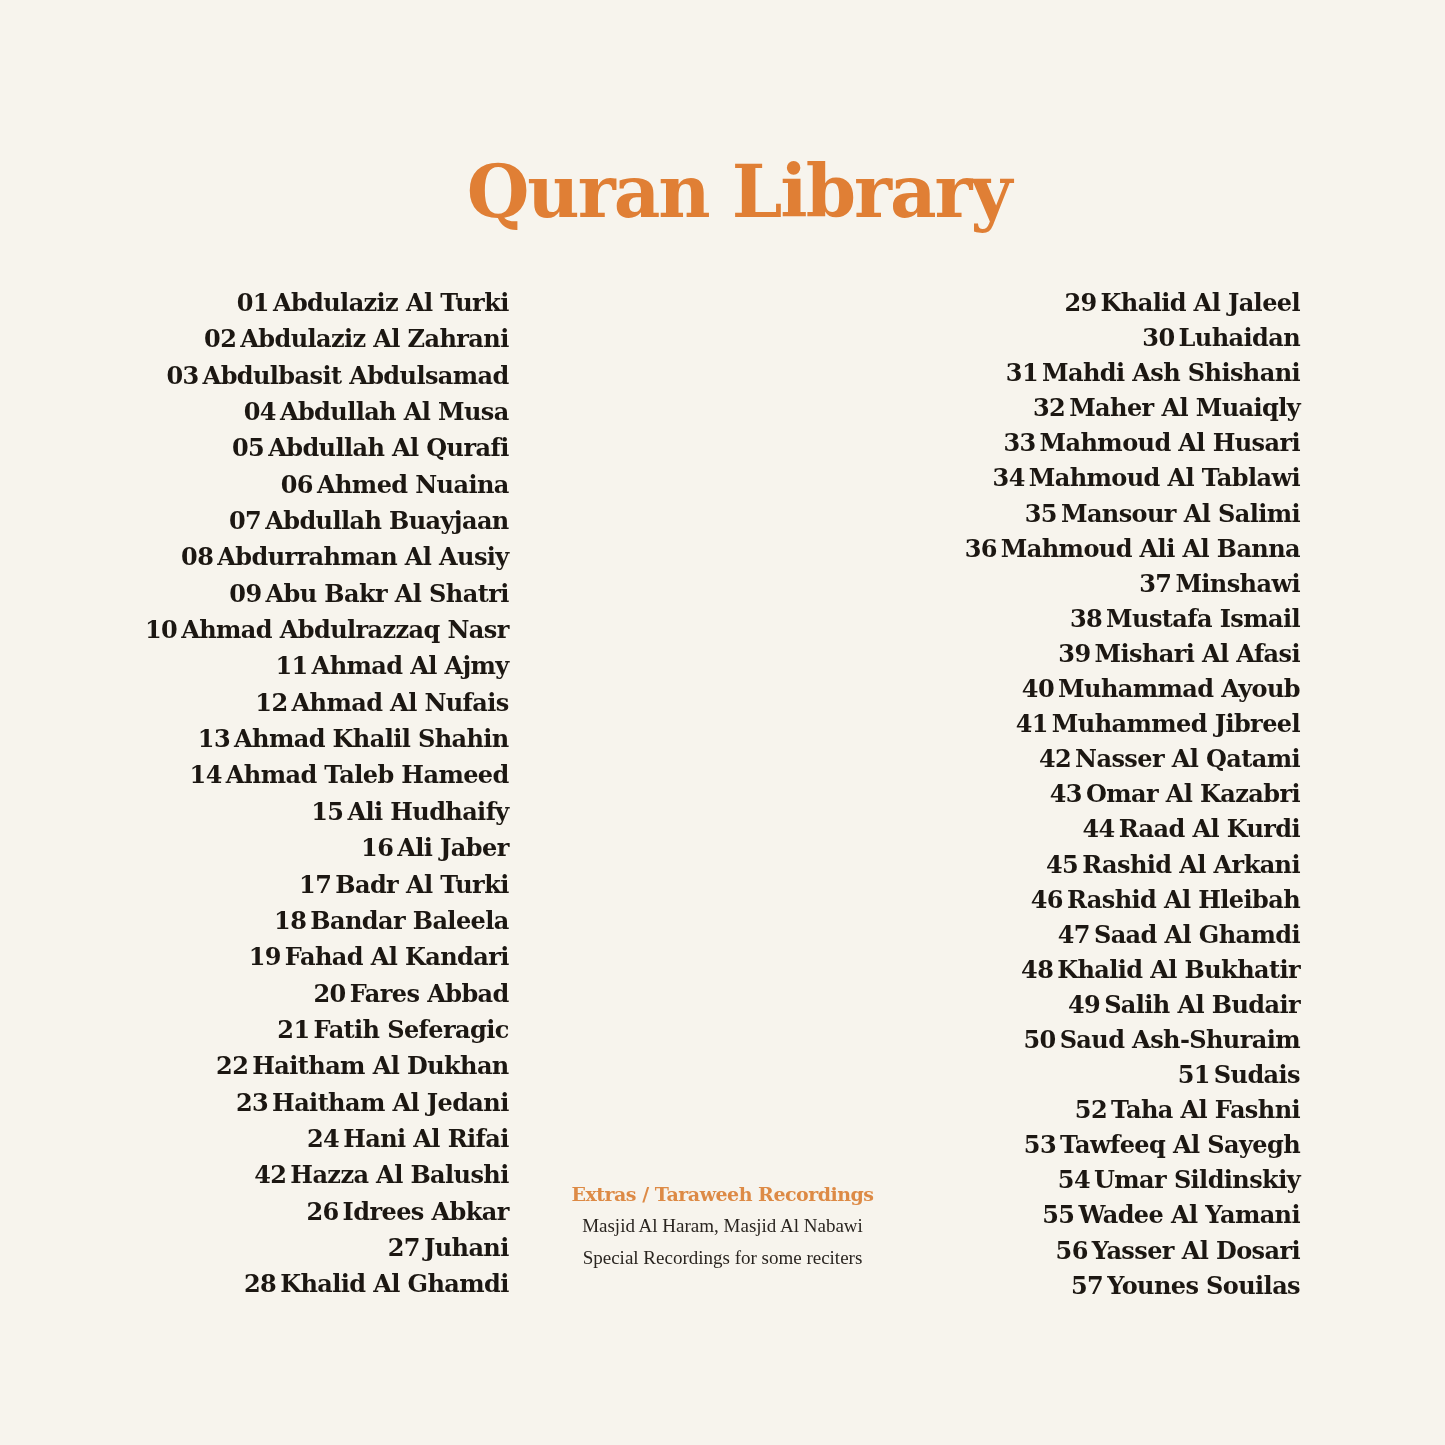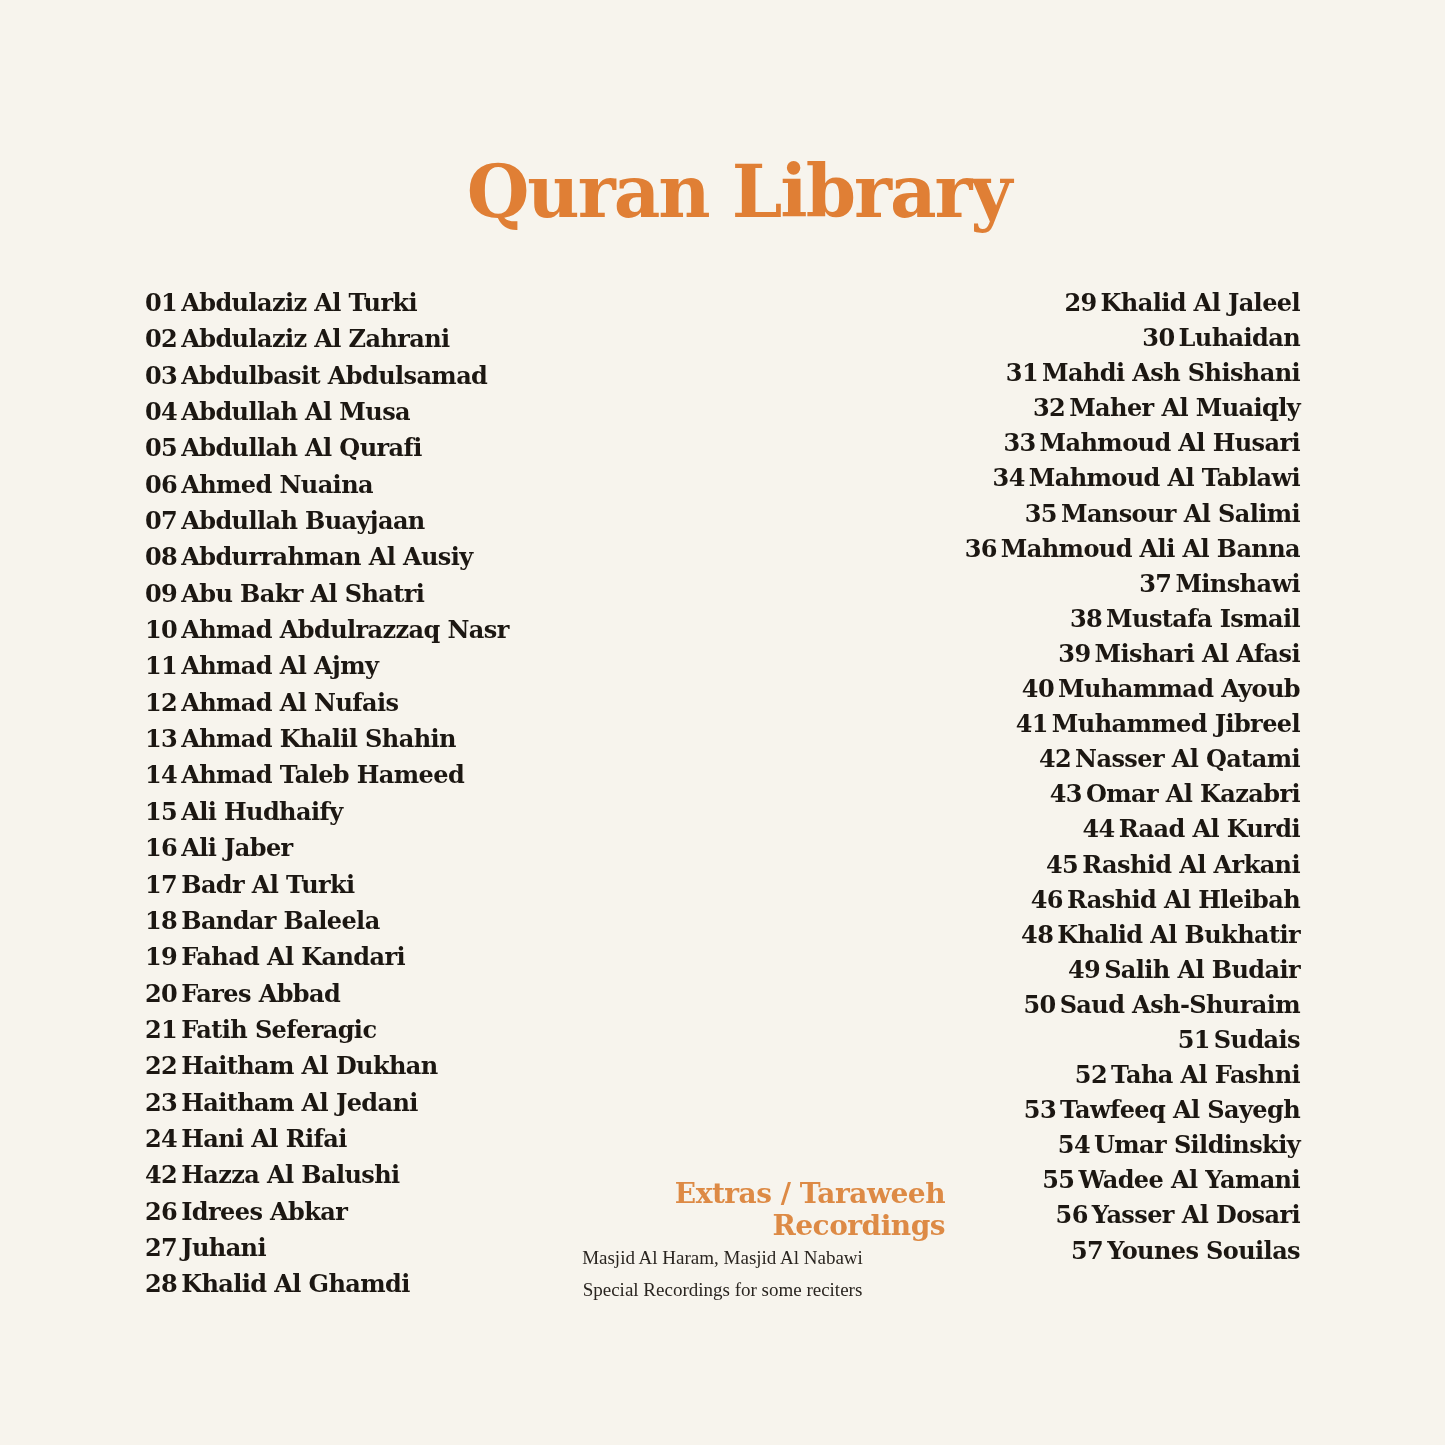--- a/index.html
+++ b/index.html
@@ -28,20 +28,21 @@
       line-height: 96px;
       color: #e07f35;
       margin: 16px;
     }
     .col {
       position: absolute;
       top: 285px;
       list-style: none;
       margin: 0;
       padding: 0;
+      text-align: right;
     }
     .col-left {
       left: 145px;
     }
     .col-right {
       right: 145px;
       text-align: right;
     }
     .col li {
       font-family: "DejaVu Serif", serif;
@@ -65,25 +66,24 @@
     .extras {
       position: absolute;
       top: 1178px;
       left: 500px;
       width: 445px;
       text-align: center;
     }
     .extras-heading {
       font-family: "DejaVu Serif", serif;
       font-weight: bold;
-      font-size: 28px;
+      font-size: 19px;
       letter-spacing: -0.5px;
       color: #dd8a45;
       line-height: 32px;
-      text-align: right;
     }
     .extras-line {
       font-family: "Liberation Serif", serif;
       font-size: 19px;
       line-height: 32px;
       color: #2a2520;
     }
   </style>
 </head>
 <body>
@@ -132,20 +132,21 @@
     <li><span class="num">37</span><span>Minshawi</span></li>
     <li><span class="num">38</span><span>Mustafa Ismail</span></li>
     <li><span class="num">39</span><span>Mishari Al Afasi</span></li>
     <li><span class="num">40</span><span>Muhammad Ayoub</span></li>
     <li><span class="num">41</span><span>Muhammed Jibreel</span></li>
     <li><span class="num">42</span><span>Nasser Al Qatami</span></li>
     <li><span class="num">43</span><span>Omar Al Kazabri</span></li>
     <li><span class="num">44</span><span>Raad Al Kurdi</span></li>
     <li><span class="num">45</span><span>Rashid Al Arkani</span></li>
     <li><span class="num">46</span><span>Rashid Al Hleibah</span></li>
+    <li><span class="num">47</span><span>Saad Al Ghamdi</span></li>
     <li><span class="num">48</span><span>Khalid Al Bukhatir</span></li>
     <li><span class="num">49</span><span>Salih Al Budair</span></li>
     <li><span class="num">50</span><span>Saud Ash-Shuraim</span></li>
     <li><span class="num">51</span><span>Sudais</span></li>
     <li><span class="num">52</span><span>Taha Al Fashni</span></li>
     <li><span class="num">53</span><span>Tawfeeq Al Sayegh</span></li>
     <li><span class="num">54</span><span>Umar Sildinskiy</span></li>
     <li><span class="num">55</span><span>Wadee Al Yamani</span></li>
     <li><span class="num">56</span><span>Yasser Al Dosari</span></li>
     <li><span class="num">57</span><span>Younes Souilas</span></li>

